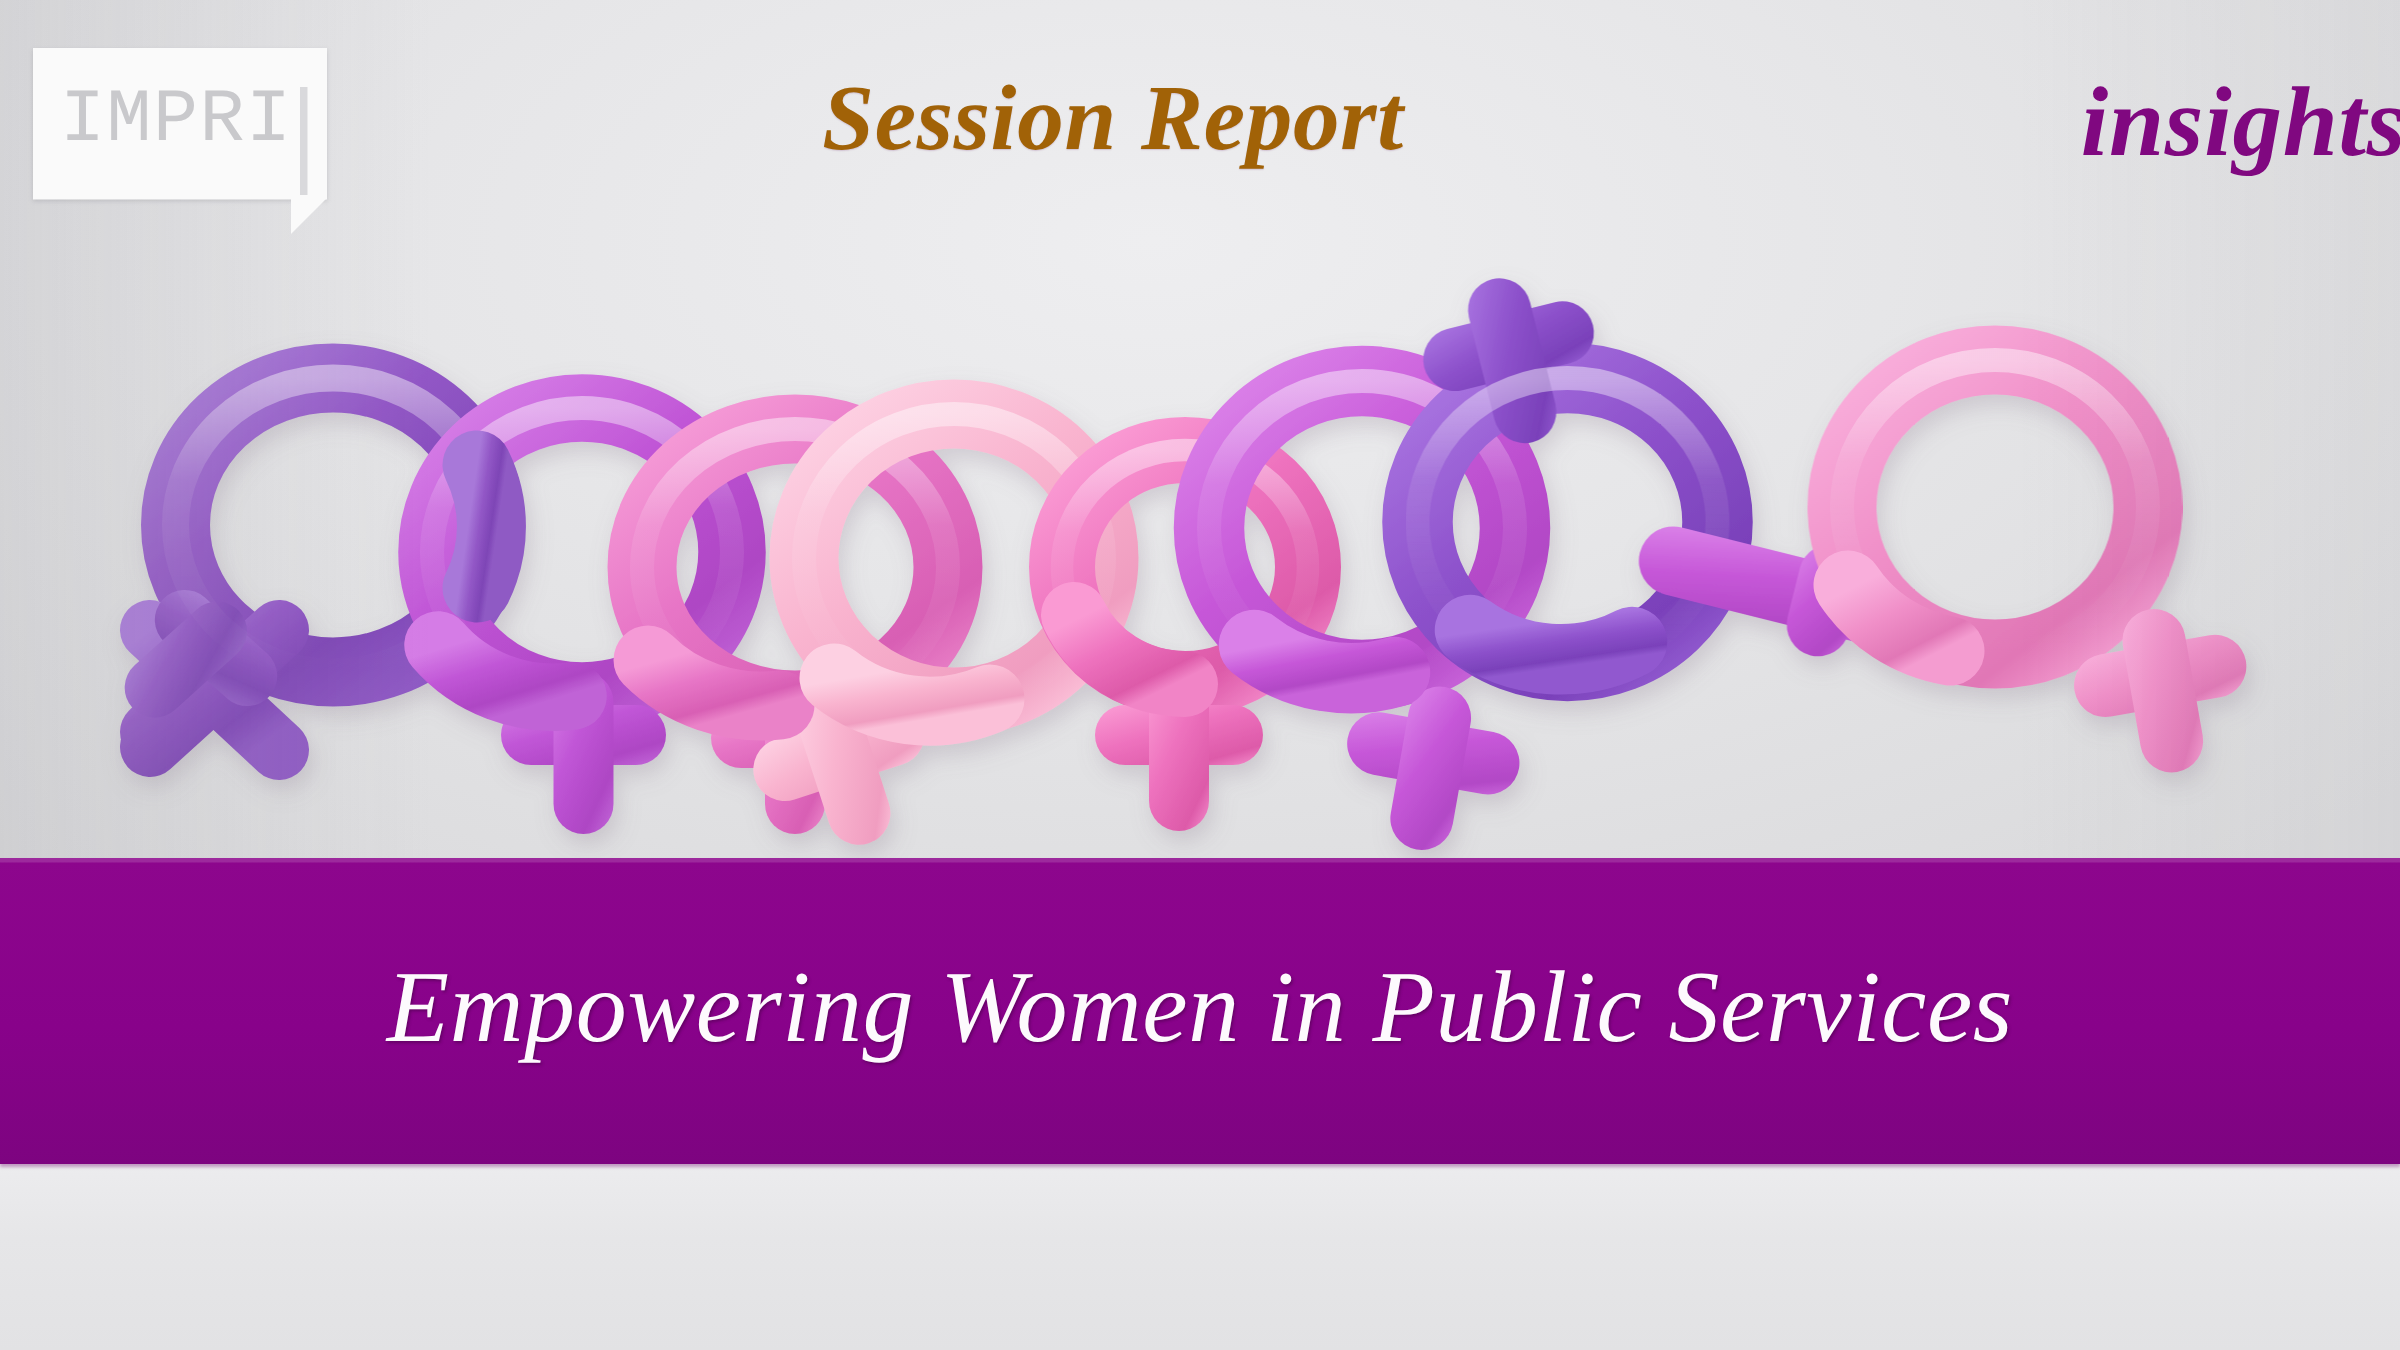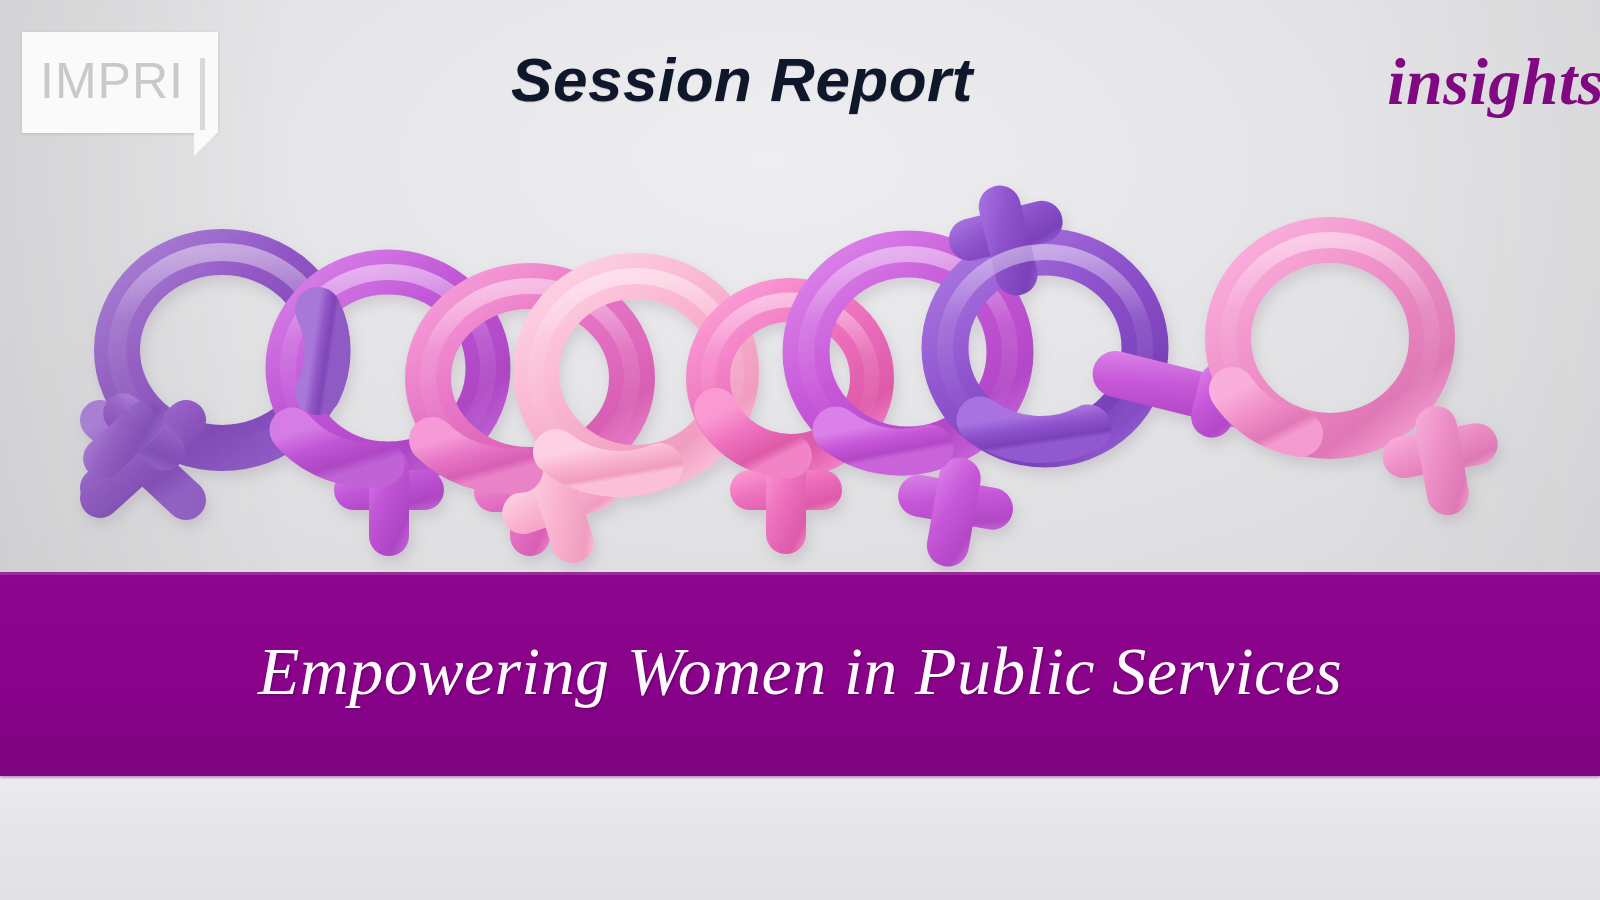--- a/index.html
+++ b/index.html
@@ -66,21 +66,21 @@
     left: 172px;
     top: 100px;
     width: 0; height: 0;
     border-left: 24px solid #fafafa;
     border-bottom: 24px solid transparent;
   }
   .logo-text {
     position: absolute;
     left: 18px;
     top: 20px;
-    font-family: Liberation Sans, sans-serif;
+    font-family: Liberation Mono, monospace;
     font-size: 50px;
     font-weight: 400;
     letter-spacing: 1px;
     color: #c9c9cc;
     line-height: 58px;
     user-select: none;
     text-align: right;
   }
   .logo-bar {
     position: absolute;
@@ -91,25 +91,25 @@
     background: #d9d9dc;
   }
 
   
   .session-report {
     position: absolute;
     left: 0;
     top: 44px;
     width: 1484px;
     text-align: center;
-    font-family: Liberation Sans, sans-serif;
+    font-family: Liberation Serif, serif;
     font-style: italic;
     font-weight: bold;
     font-size: 62px;
-    color: #0f172a;
+    color: #a16207;
     letter-spacing: 0.5px;
     text-shadow: 0 1px 1px rgba(90,0,90,0.18);
     white-space: nowrap;
   }
   .insights {
     position: absolute;
     right: -4px;
     top: 44px;
     font-family: "Liberation Serif", serif;
     font-style: italic;

